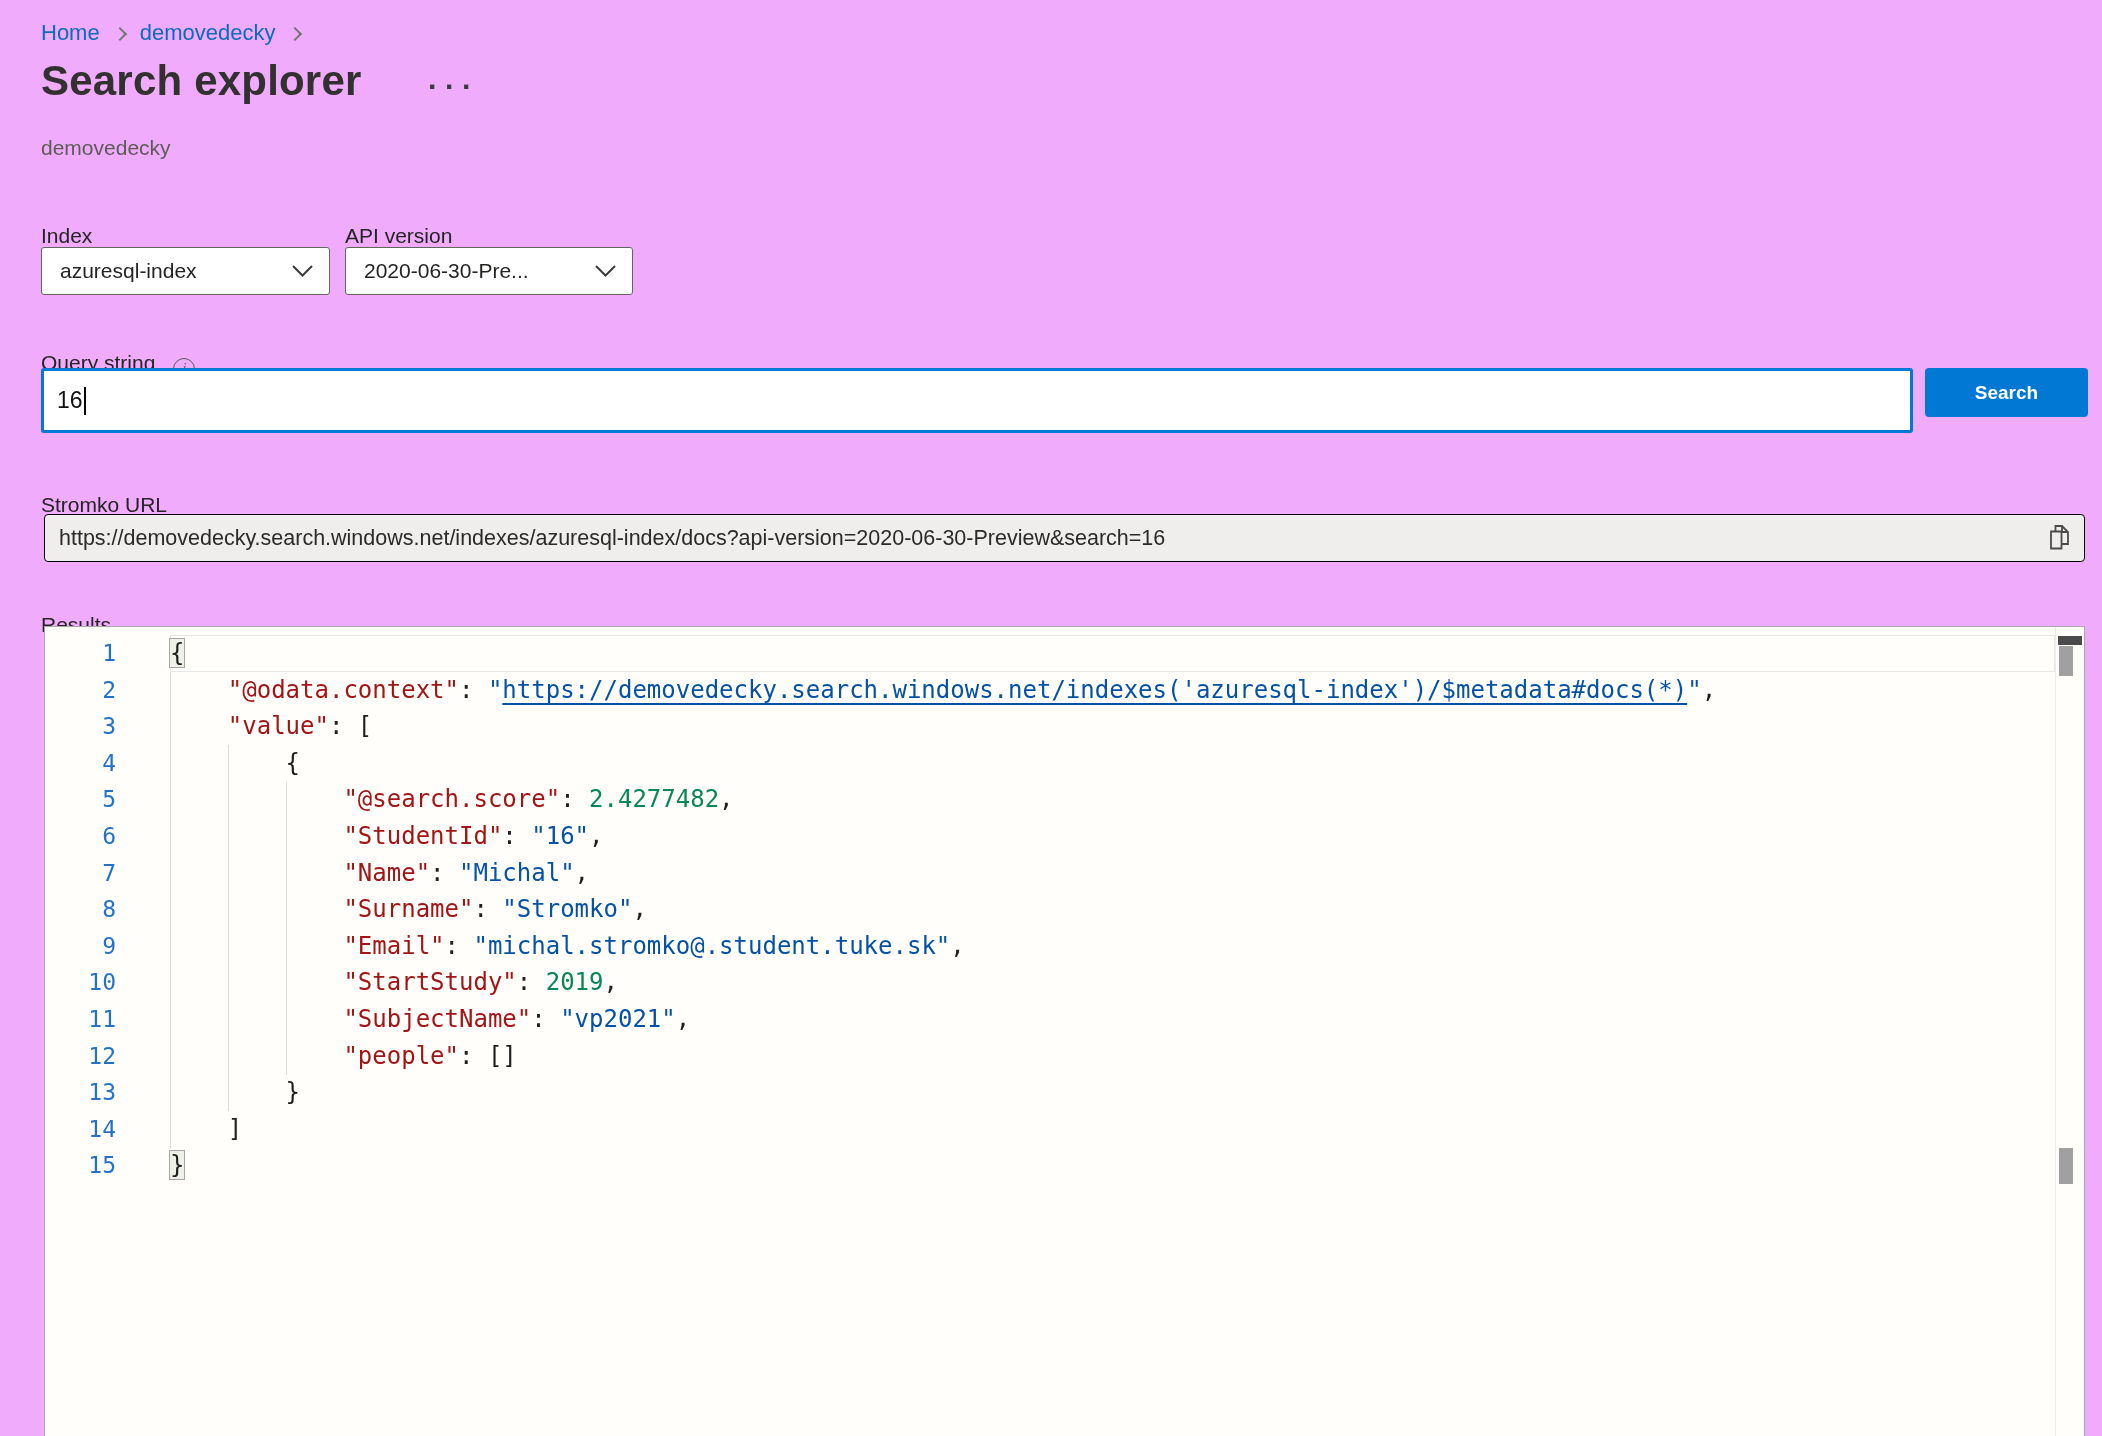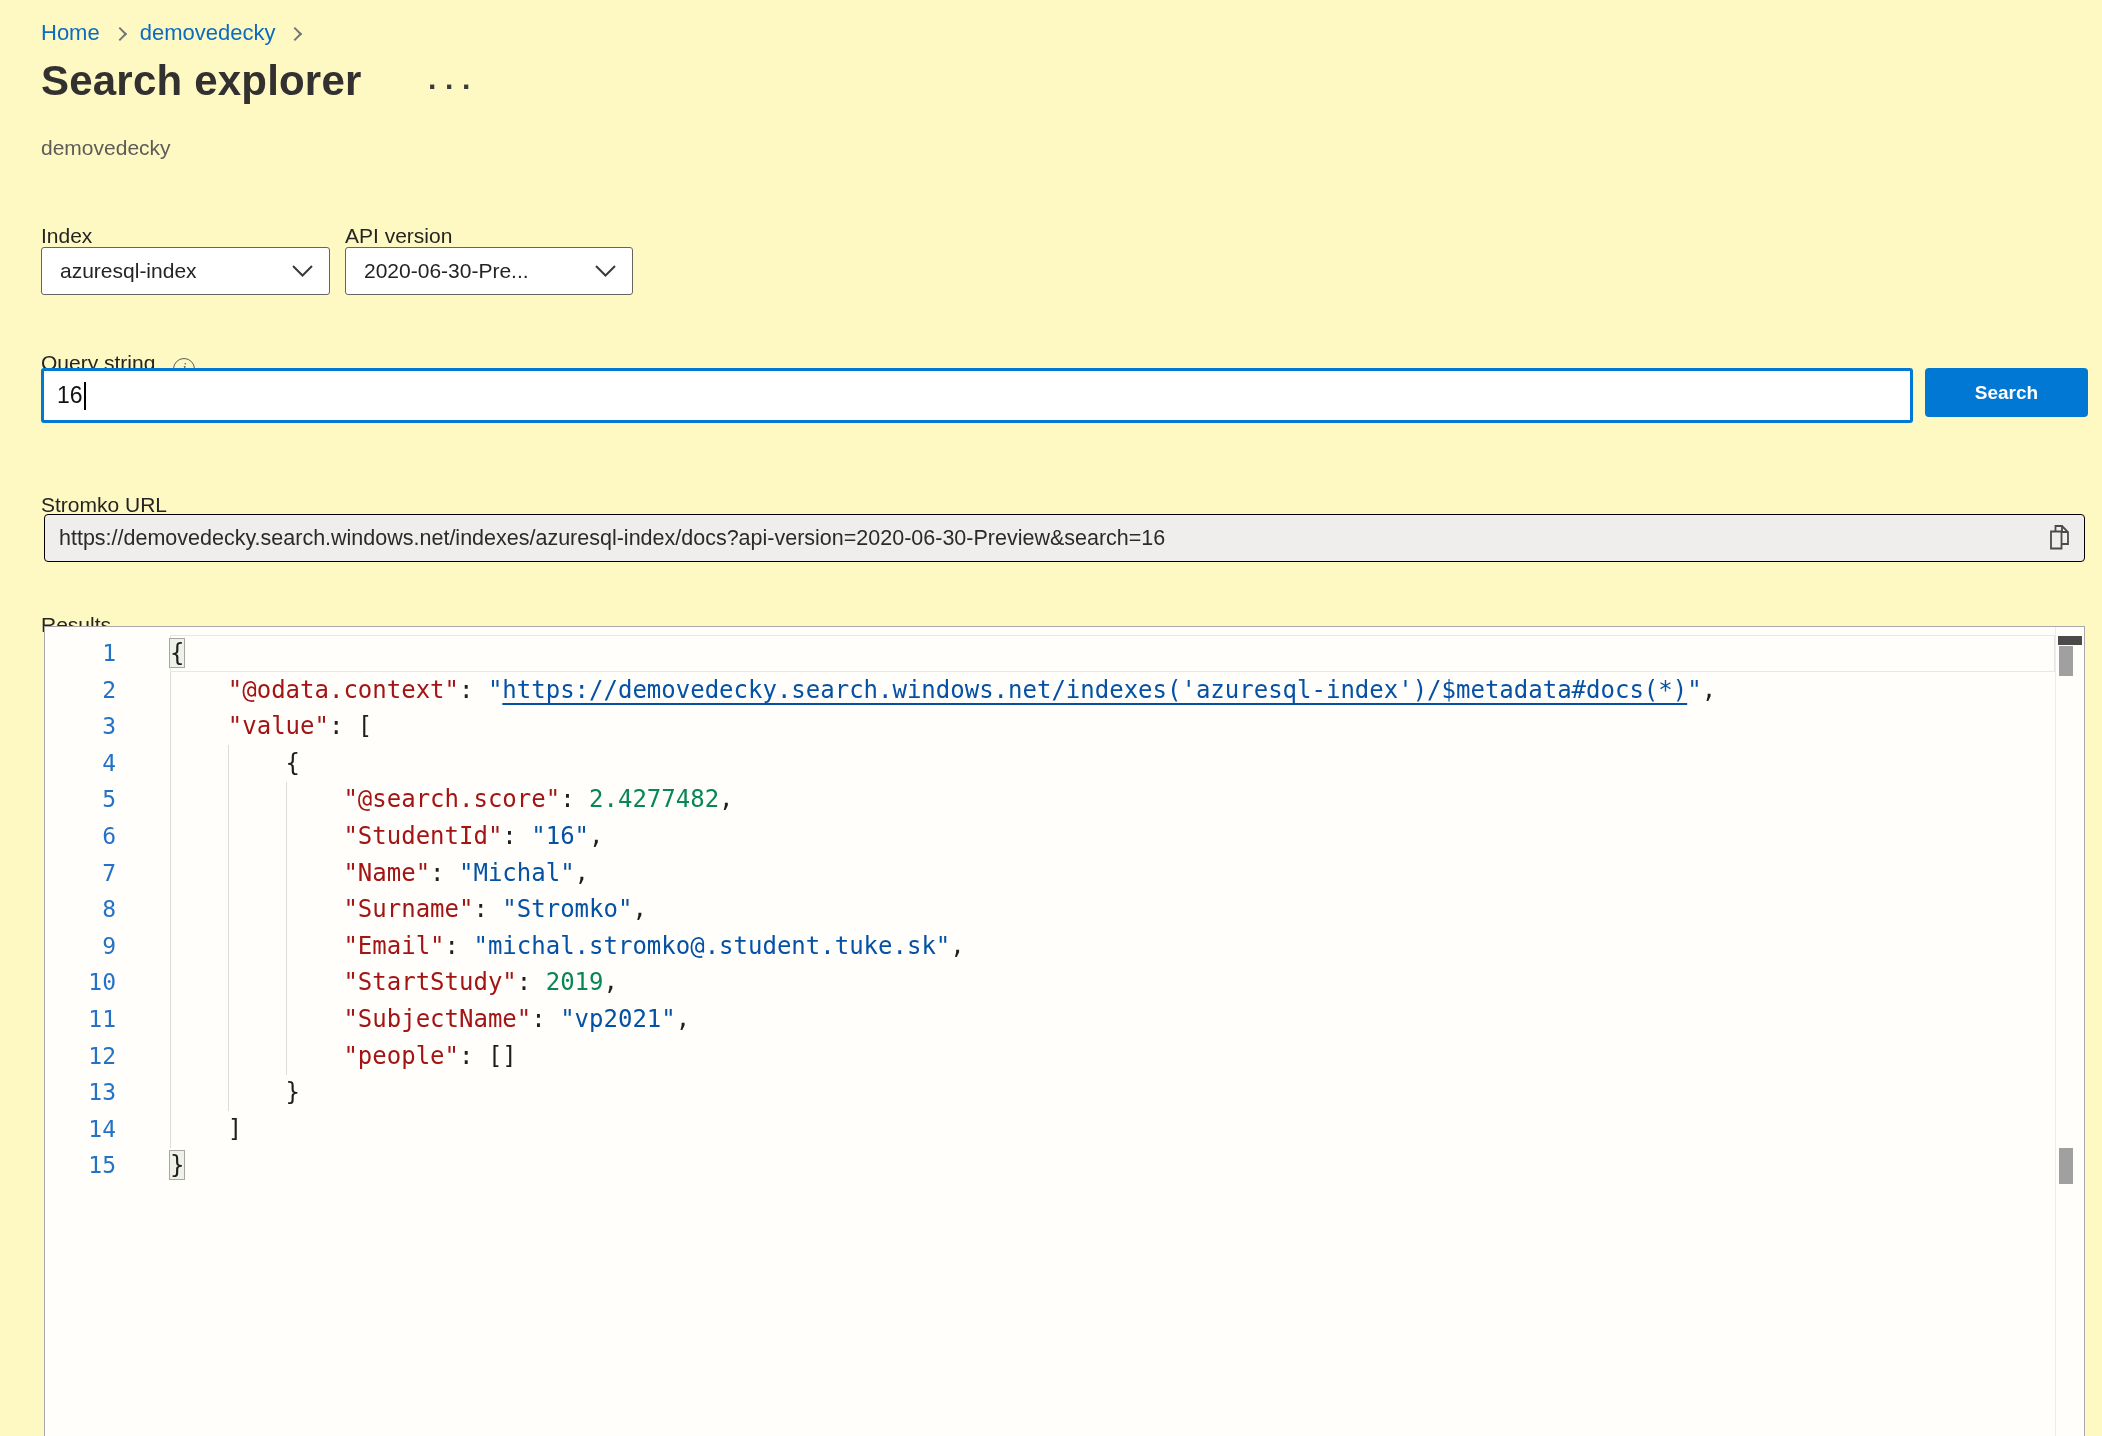--- a/index.html
+++ b/index.html
@@ -1,39 +1,39 @@
 <!DOCTYPE html>
 <html><head>
 <meta charset="utf-8">
 <style>
   * { margin:0; padding:0; box-sizing:border-box; }
   html,body { background:#ffffff; }
   #page {
     position:relative; width:2102px; height:1436px; overflow:hidden;
-    background:#fef9c3; font-family:"Liberation Sans", sans-serif; color:#252423;
+    background:#f0abfc; font-family:"Liberation Sans", sans-serif; color:#252423;
   }
   
   .breadcrumb { position:absolute; left:41px; top:20px; display:flex; align-items:center; gap:15px; font-size:22px; }
   .crumb { color:#0b6bc2; cursor:pointer; }
   .crumb-sep { width:10px; height:10px; border-top:2px solid #757575; border-right:2px solid #757575; transform:rotate(45deg); margin-top:1px; }
   
   .page-title { position:absolute; left:41px; top:57px; font-size:42px; font-weight:700; color:#323130; letter-spacing:0.2px; }
   .more-dots { position:absolute; left:428px; top:70px; font-size:30px; font-weight:700; color:#3b3b3b; letter-spacing:7px; cursor:pointer; }
   .page-subtitle { position:absolute; left:41px; top:136px; font-size:21px; color:#5d5b58; }
   
   .field-label { position:absolute; font-size:21px; color:#252423;margin-top:20px; }
   
   .dropdown { position:absolute; top:247px; height:48px; border:1.5px solid #666461; border-radius:3px;
     display:flex; align-items:center; justify-content:space-between; padding:0 15px 0 18px; font-size:21px; color:#252423; background:#fff; cursor:pointer; }
   .dd-index { left:41px; width:289px;gap:28px; }
   .dd-api { left:345px; width:288px; }
   
   .info-icon { display:inline-block; width:22px; height:22px; border:1.5px solid #5d5d5d; border-radius:50%;
     font-size:14px; line-height:20px; text-align:center; color:#5d5d5d; font-family:"Liberation Serif", serif; font-style:italic; vertical-align:-3px; margin-left:18px; cursor:pointer; }
-  .query-input { position:absolute; left:41px; top:368px; width:1872px; height:55px; border:3px solid #0078d4; border-radius:3px;
+  .query-input { position:absolute; left:41px; top:368px; width:1872px; height:65px; border:3px solid #0078d4; border-radius:3px;
     background:#fff; display:flex; align-items:center; padding-left:13px; font-size:23px; color:#111; cursor:text; }
   .caret { width:2px; height:28px; background:#000; margin-left:1px; }
   .search-button { position:absolute; left:1925px; top:368px; width:163px; height:49px; background:#0078d4; border:none; border-radius:4px;
     color:#fff; font-size:19px; font-weight:700; font-family:"Liberation Sans", sans-serif; cursor:pointer; }
   
   .url-box { position:absolute; left:44px; top:514px; width:2041px; height:48px; background:#efeeec; border:1px solid #000000; border-radius:4px;
     display:flex; align-items:center; padding:0 12px 0 14px; font-size:21.5px; color:#2b2a29; }
   .url-text { flex:1; overflow:hidden; white-space:nowrap; }
   .copy-btn { background:none; border:none; cursor:pointer; padding:0; margin-left:8px; }
   

